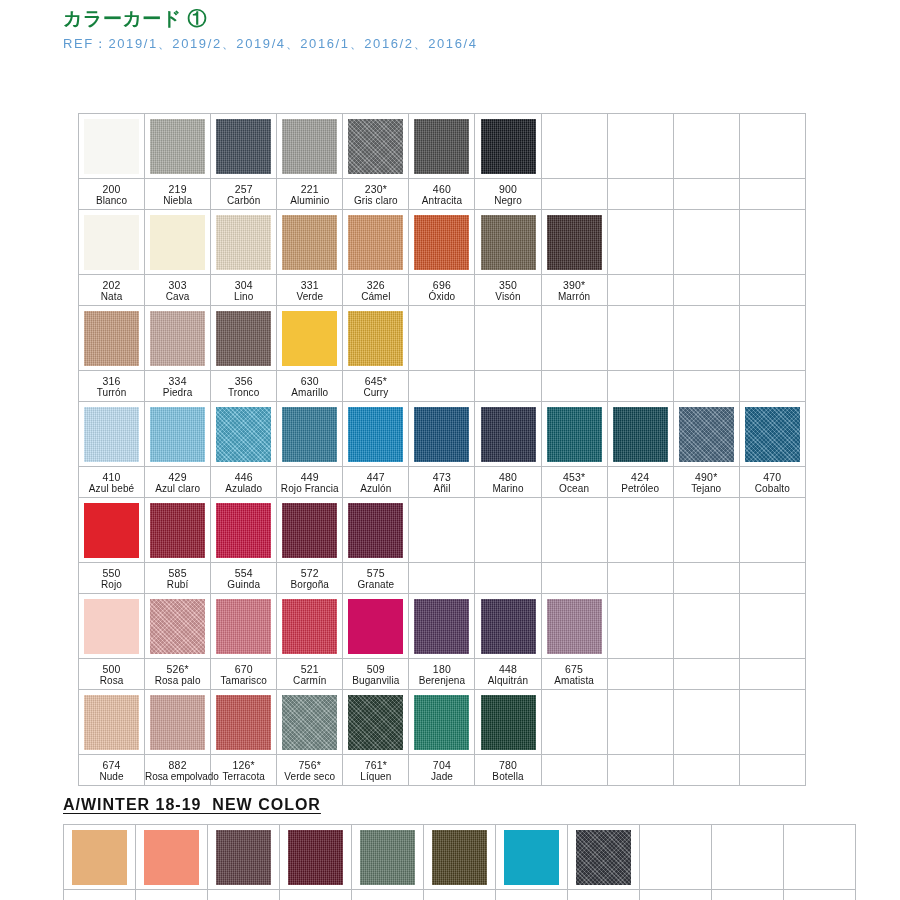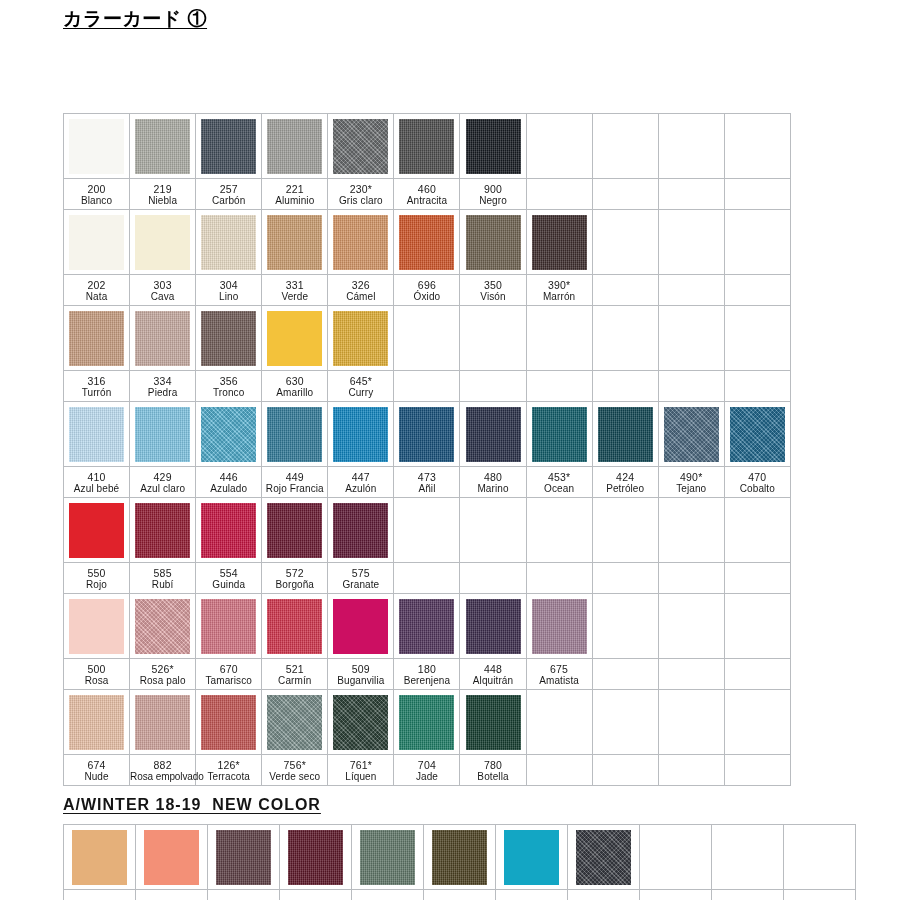--- a/index.html
+++ b/index.html
@@ -20,23 +20,22 @@
   
   .header {
     position: absolute;
     left: 63px;
     top: 6px;
     width: 800px;
   }
   .jp-title {
     font-size: 19px;
     font-weight: 700;
-    color: #000000;
+    color: #15803d;
     letter-spacing: 0.5px;
-    text-decoration: underline;
     text-underline-offset: 3px;
     line-height: 26px;
     display: inline-block;
   }
   .en-title {
     font-size: 17px;
     font-weight: 600;
     color: #141414;
     letter-spacing: 1.2px;
     line-height: 30px;
@@ -52,21 +51,21 @@
     margin-top: 1px;
     white-space: pre;
   }
 
   
   .grid {
     position: absolute;
     border-collapse: collapse;
     table-layout: fixed;
   }
-  .grid.main   { left: 63px; top: 113px; width: 705px; }
+  .grid.main   { left: 78px; top: 113px; width: 705px; }
   .grid.newcol { left: 63px; top: 824px; width: 793px; }
 
   .grid col.c { width: 66.08px; }
 
   .grid td {
     border: 1px solid #b9bcc0;
     padding: 0;
     vertical-align: middle;
     background: #ffffff;
   }
@@ -135,20 +134,21 @@
     text-decoration: underline;
     text-underline-offset: 3px;
     white-space: pre;
   }
 </style>
 </head>
 <body>
 
 <div class="header">
   <div class="jp-title">カラーカード ①</div>
+  <div class="ref-line">REF：2019/1、2019/2、2019/4、2016/1、2016/2、2016/4</div>
 </div>
 
 <table class="grid main">
   <colgroup id="main-cols">
       <col class="c">
       <col class="c">
       <col class="c">
       <col class="c">
       <col class="c">
       <col class="c">

